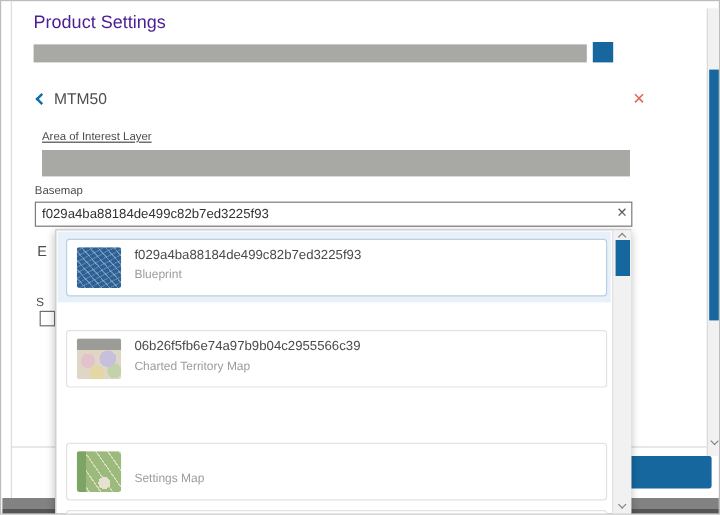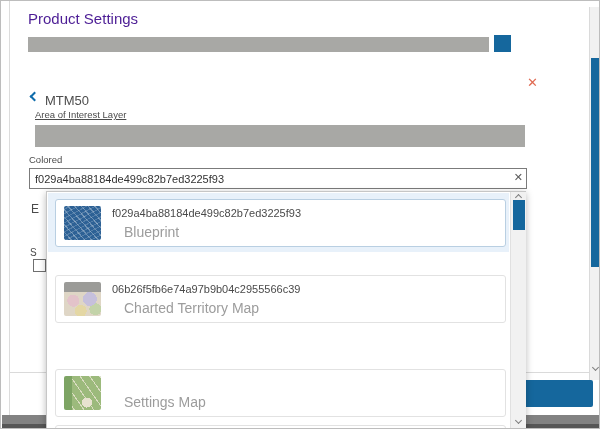--- a/index.html
+++ b/index.html
@@ -9,21 +9,21 @@
     position:relative; width:600px; height:429px; background:#fff;
     border:1px solid #bdbdbd; overflow:hidden;
   }
   .title { position:absolute; left:27px; top:9px; font-size:15px; color:#4c1d95; }
   .gray-bar { position:absolute; background:#a8a8a5; }
   .bar1 { left:27px; top:36px; width:461px; height:15px; }
   .bar2 { left:34px; top:124px; width:490px; height:22px; }
   .blue-square { position:absolute; left:493px; top:34px; width:17px; height:17px; background:#15679d; }
   .modal-left-border { position:absolute; left:8px; top:0; width:1px; height:414px; background:#dcdcdc; }
 
-  .back-row { position:absolute; left:30px; top:92px; display:flex; align-items:flex-start; cursor:pointer; }
+  .back-row { position:absolute; left:30px; top:74px; display:flex; align-items:center; cursor:pointer; }
   .chev-left { width:7px; height:7px; border-left:2px solid #0f6cab; border-bottom:2px solid #0f6cab;
                transform:rotate(45deg); margin-right:7px; }
   .back-label { font-size:13px; color:#4d4d4d; }
   .close-btn { position:absolute; left:524px; top:72px; font-size:13px; color:#e06a52; cursor:pointer; padding:2px; }
 
   .field-label { position:absolute; font-size:9.5px; color:#4b4b4b; }
   .lbl-aoi { left:34px; top:108px;text-decoration:underline; }
   .lbl-basemap { left:28px; top:153px; }
 
   .input-wrap { position:absolute; left:28px; top:167px; width:498px; height:21px; }
@@ -76,21 +76,21 @@
       linear-gradient(#cfe9f5 0 12px, transparent 12px),
       repeating-linear-gradient(115deg, rgba(205,190,160,.5) 0 1px, transparent 1px 6px),
       radial-gradient(circle at 85% 90%, #d96a5a 0 2px, transparent 2px),
       #f2ecda; }
   .t-community { background:
       linear-gradient(90deg, #7da464 0 8px, transparent 8px),
       radial-gradient(circle at 62% 78%, #e7e2cf 0 5px, transparent 5px),
       repeating-linear-gradient(55deg, rgba(233,228,210,.8) 0 1px, transparent 1px 8px),
       #9cba7c; }
   .opt-id { position:absolute; left:56px; top:7px; font-size:11px; color:#4a4a4a; white-space:nowrap; }
-  .opt-name { position:absolute; left:56px; top:24px; font-size:14px; color:#9c9c9c; white-space:nowrap;margin-left:12px; }
+  .opt-name { position:absolute; left:56px; top:24px; font-size:10px; color:#9c9c9c; white-space:nowrap; }
 
   .dd-sb { position:absolute; left:463px; top:0; width:16px; height:238px; background:#f1f1f1; border-left:1px solid #e0e0e0; }
   .dd-sb .thumb { position:absolute; left:2px; top:8px; width:12px; height:30px; background:#15679d; }
   .dd-sb .up { left:5px; top:3px; transform:rotate(-135deg); }
   .dd-sb .down { left:5px; top:226px; transform:rotate(45deg); }
 </style>
 </head>
 <body>
 
 <div class="screen">
@@ -103,21 +103,21 @@
 
   <div class="back-row">
     <span class="chev-left"></span>
     <span class="back-label">MTM50</span>
   </div>
   <span class="close-btn"><span>✕</span></span>
 
   <div class="field-label lbl-aoi">Area of Interest Layer</div>
   <div class="gray-bar bar2"></div>
 
-  <div class="field-label lbl-basemap">Colored</div>
+  <div class="field-label lbl-basemap">Basemap</div>
   <div class="input-wrap">
     <input type="text" value="f029a4ba88184de499c82b7ed3225f93" style="">
     <span class="clear-btn"><span>✕</span></span>
   </div>
 
   <div class="clipped-e">E</div>
   <div class="clipped-s">S</div>
   <div class="partial-checkbox"></div>
 
   <div class="footer-divider"></div>

